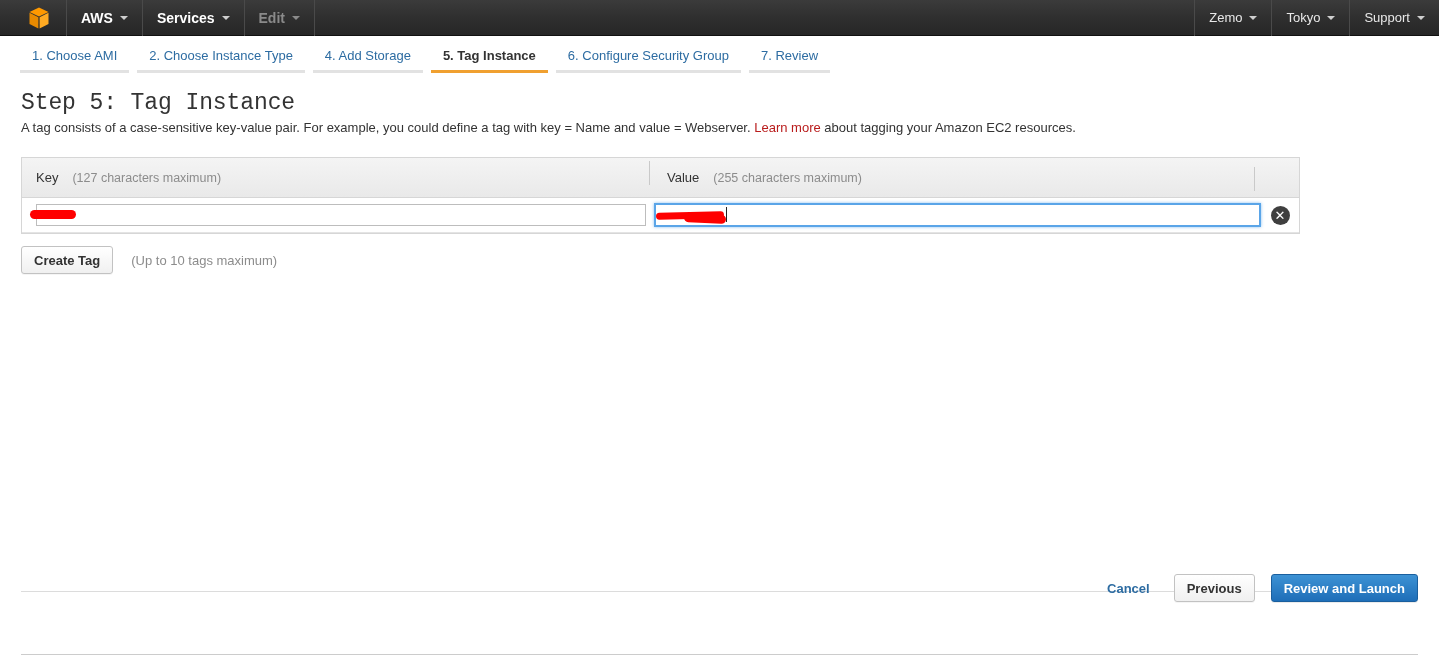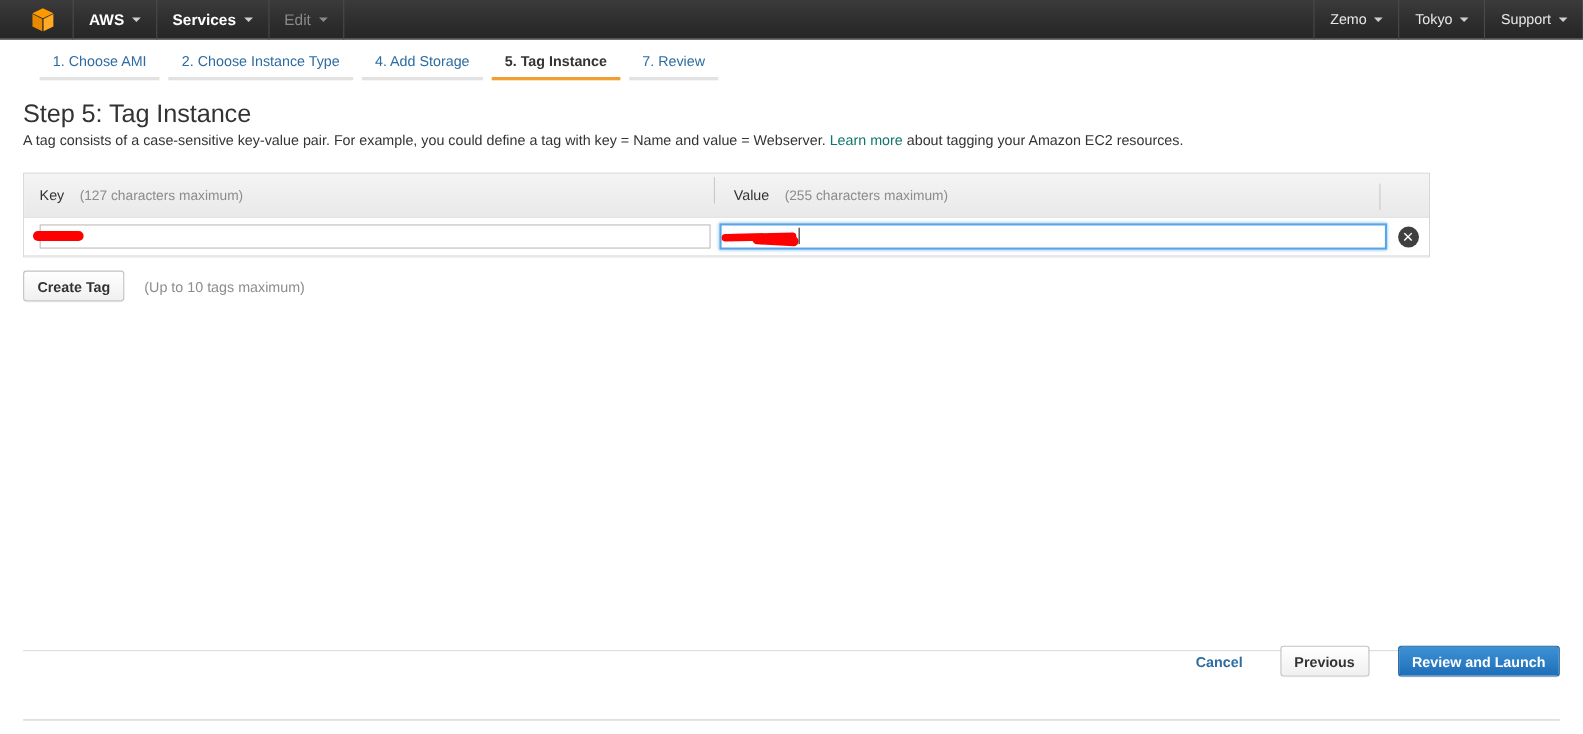--- a/index.html
+++ b/index.html
@@ -35,40 +35,40 @@
   .nav-item {
     height: 20px;
     display: flex; align-items: center;
     padding: 0 14px;
     color: #ffffff;
     font-size: 14px;
     font-weight: bold;
     cursor: pointer;
     white-space: nowrap;
   }
-  .nav-item.dim { color: #8a8a8a; font-weight: normal; }
+  .nav-item.dim { color: #8a8a8a; font-weight: bold; }
   .nav-item.right { font-weight: normal; font-size: 13px; color: #e8e8e8; }
   .caret {
     display: inline-block;
     margin-left: 7px;
     width: 0; height: 0;
     border-left: 4px solid transparent;
     border-right: 4px solid transparent;
     border-top: 4px solid #cfcfcf;
   }
   .nav-item.dim .caret { border-top-color: #8a8a8a; }
   .nav-spacer { flex: 1 1 auto; }
 
   
   #steptabs {
     position: absolute; top: 37px; left: 0;
     width: 1439px; height: 36px;
     background: #ffffff;
     display: flex; align-items: flex-end;
-    padding-left: 36px;
+    padding-left: 20px;
   }
   .step-tab {
     font-size: 13px;
     color: #2d6ca2;
     padding: 4px 12px 7px 12px;
     margin-right: 8px;
     border-bottom: 3px solid #e2e2e2;
     cursor: pointer;
     white-space: nowrap;
   }
@@ -78,28 +78,29 @@
     border-bottom: 3px solid #f0a030;
   }
 
   
   #heading {
     position: absolute; top: 90px; left: 21px;
     font-size: 23px;
     color: #333333;
     font-weight: normal;
     letter-spacing: -0.1px;
+    font-family: Liberation Mono, monospace;
   }
   #subheading {
     position: absolute; top: 120px; left: 21px;
     font-size: 13px;
     color: #333333;
     white-space: nowrap;
   }
-  #subheading a { color: #0f766e; text-decoration: none; }
+  #subheading a { color: #b91c1c; text-decoration: none; }
 
   
   #tagpanel {
     position: absolute;
     top: 157px; left: 21px;
     width: 1279px;
     border: 1px solid #d6d6d6;
     background: #ffffff;
   }
   #tagheader {
@@ -225,25 +226,25 @@
     color: #8c8c8c;
     margin-left: 18px;
   }
 
   
   #divider {
     position: absolute; top: 591px; left: 21px;
     width: 1397px; height: 1px; background: #dcdcdc;
   }
   #actionbar {
-    position: absolute; top: 577px; left: 0;
+    position: absolute; top: 564px; left: 0;
     width: 1439px; height: 48px;
     display: flex; align-items: center; justify-content: flex-end;
     padding-right: 21px;
-    gap: 26px;
+    gap: 16px;
   }
   #footerline {
     position: absolute; top: 654px; left: 21px;
     width: 1397px; height: 1px; background: #cccccc;
   }
   .link-btn {
     font-size: 13px;
     font-weight: bold;
     color: #2d6ca2;
     cursor: pointer;
@@ -301,20 +302,21 @@
     <span>Support</span>
     <span class="caret"></span>
   </div>
 </div>
 
 <div id="steptabs">
   <div class="step-tab">1. Choose AMI</div>
   <div class="step-tab">2. Choose Instance Type</div>
   <div class="step-tab">4. Add Storage</div>
   <div class="step-tab active">5. Tag Instance</div>
+  <div class="step-tab">6. Configure Security Group</div>
   <div class="step-tab">7. Review</div>
 </div>
 
 <div id="heading">Step 5: Tag Instance</div>
 
 <div id="subheading">
   <span>A tag consists of a case-sensitive key-value pair. For example, you could define a tag with key = Name and value = Webserver.</span>
   <a href="#">Learn more</a>
   <span>about tagging your Amazon EC2 resources.</span>
 </div>

